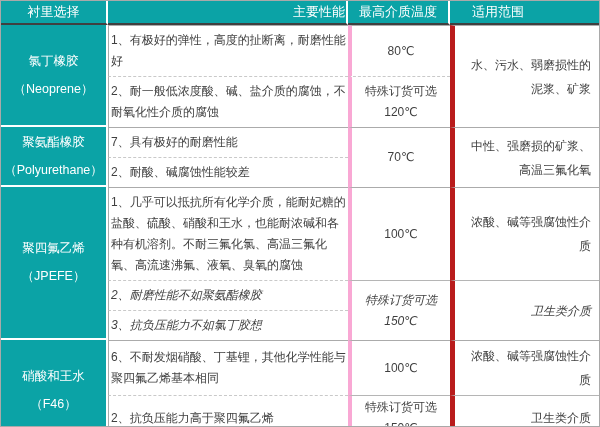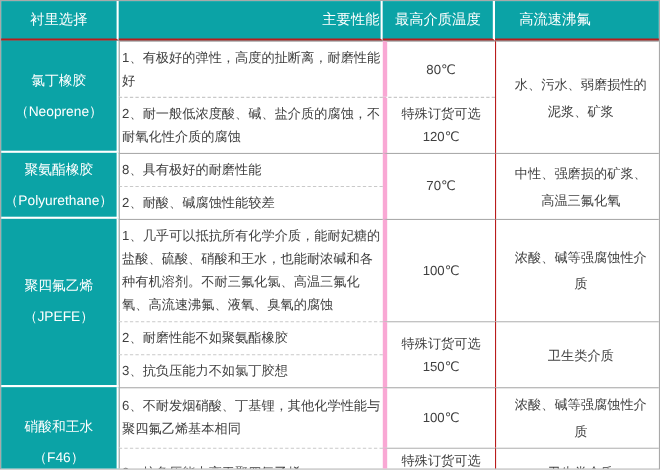--- a/index.html
+++ b/index.html
@@ -7,22 +7,22 @@
     width:600px;height:427px;box-sizing:border-box;
     border:1px solid #a9a9a9;
     font-family:"Liberation Sans","DejaVu Sans",sans-serif;
     overflow:hidden;background:#fff;
   }
   table{border-collapse:separate;border-spacing:0;width:598px;table-layout:fixed;}
   col.c1{width:107px;} col.c2{width:240px;} col.c3{width:102px;} col.c4{width:149px;}
   th,td{margin:0;box-sizing:border-box;font-size:12px;color:#3f3f3f;vertical-align:middle;}
   
   th{
-    background:#0ba3a6;color:#fff;font-weight:400;font-size:13px;height:36px;
-    border-right:2px solid #fff;border-bottom:2px solid #b91c1c;text-align:center;
+    background:#0ba3a6;color:#fff;font-weight:400;font-size:13px;height:24px;
+    border-right:2px solid #fff;border-bottom:2px solid #404040;text-align:center;
   }
   th:last-child{border-right:none;}
   th.hleft{text-align:right;padding-left:13px;}
   th.hrange{text-align:left;padding-left:22px;}
   
   td.mat{
     background:#0ba3a6;color:#fff;text-align:center;
     border-right:2px solid #fff;border-bottom:2px solid #fff;
     font-size:12.5px;line-height:1.5;margin-top:16px;
   }
@@ -31,51 +31,51 @@
   
   td.perf{
     text-align:left;padding:4px 2px;line-height:21px;
     border-left:1px solid #ababab;
   }
   td.temp{
     text-align:center;line-height:21px;white-space:pre-line;
     border-left:4px solid #f9a8d4;
   }
   td.range{
-    text-align:center;padding:2px 8px 2px 14px;line-height:24px;
-    border-left:1px solid #b91c1c;
+    text-align:right;padding:2px 8px 2px 14px;line-height:24px;
+    border-left:5px solid #b91c1c;
   }
   
   tr.block-start td.perf, tr.block-start td.temp, tr.block-start td.range{
     border-top:1px solid #ababab;
   }
   tr.sub td.perf, tr.sub td.dashed-top{border-top:1px dashed #c9c9c9;}
   tr.sub td.solid-top{border-top:1px solid #b5b5b5;}
   
   tr.rh48{height:48px;} tr.rh50{height:50px;} tr.rh29{height:29px;}
-  tr.rh28{height:28px;} tr.rh90{height:90px;} tr.rh30{height:30px;}
+  tr.rh28{height:28px;} tr.rh90{height:90px;} tr.rh30{height:30px;font-style:italic;}
   tr.rh55{height:55px;} tr.rh37{height:37px;}
 </style>
 </head>
 <body>
 
 <div class="wrap">
   <table>
     <colgroup>
         <col class="c1">
         <col class="c2">
         <col class="c3">
         <col class="c4">
       </colgroup>
     <thead>
       <tr>
         <th>衬里选择</th>
         <th class="hleft">主要性能</th>
         <th>最高介质温度</th>
-        <th class="hrange">高流速沸氟</th>
+        <th class="hrange">适用范围</th>
       </tr>
     </thead>
     <tbody>
 
       <tr class="block-start rh48">
         <td class="mat" rowspan="2">
           <div class="mname">氯丁橡胶</div>
           <div class="mcode">（Neoprene）</div>
         </td>
         <td class="perf">1、有极好的弹性，高度的扯断离，耐磨性能好</td>
@@ -86,21 +86,21 @@
         <td class="perf">2、耐一般低浓度酸、碱、盐介质的腐蚀，不耐氧化性介质的腐蚀</td>
         <td class="temp dashed-top">特殊订货可选
 120℃</td>
       </tr>
 
       <tr class="block-start rh29">
         <td class="mat" rowspan="2">
           <div class="mname">聚氨酯橡胶</div>
           <div class="mcode">（Polyurethane）</div>
         </td>
-        <td class="perf">8、具有极好的耐磨性能</td>
+        <td class="perf">7、具有极好的耐磨性能</td>
         <td class="temp" rowspan="2">70℃</td>
         <td class="range" rowspan="2">中性、强磨损的矿浆、高温三氟化氧</td>
       </tr>
       <tr class="sub rh28">
         <td class="perf">2、耐酸、碱腐蚀性能较差</td>
       </tr>
 
       <tr class="block-start rh90">
         <td class="mat" rowspan="3">
           <div class="mname">聚四氟乙烯</div>

